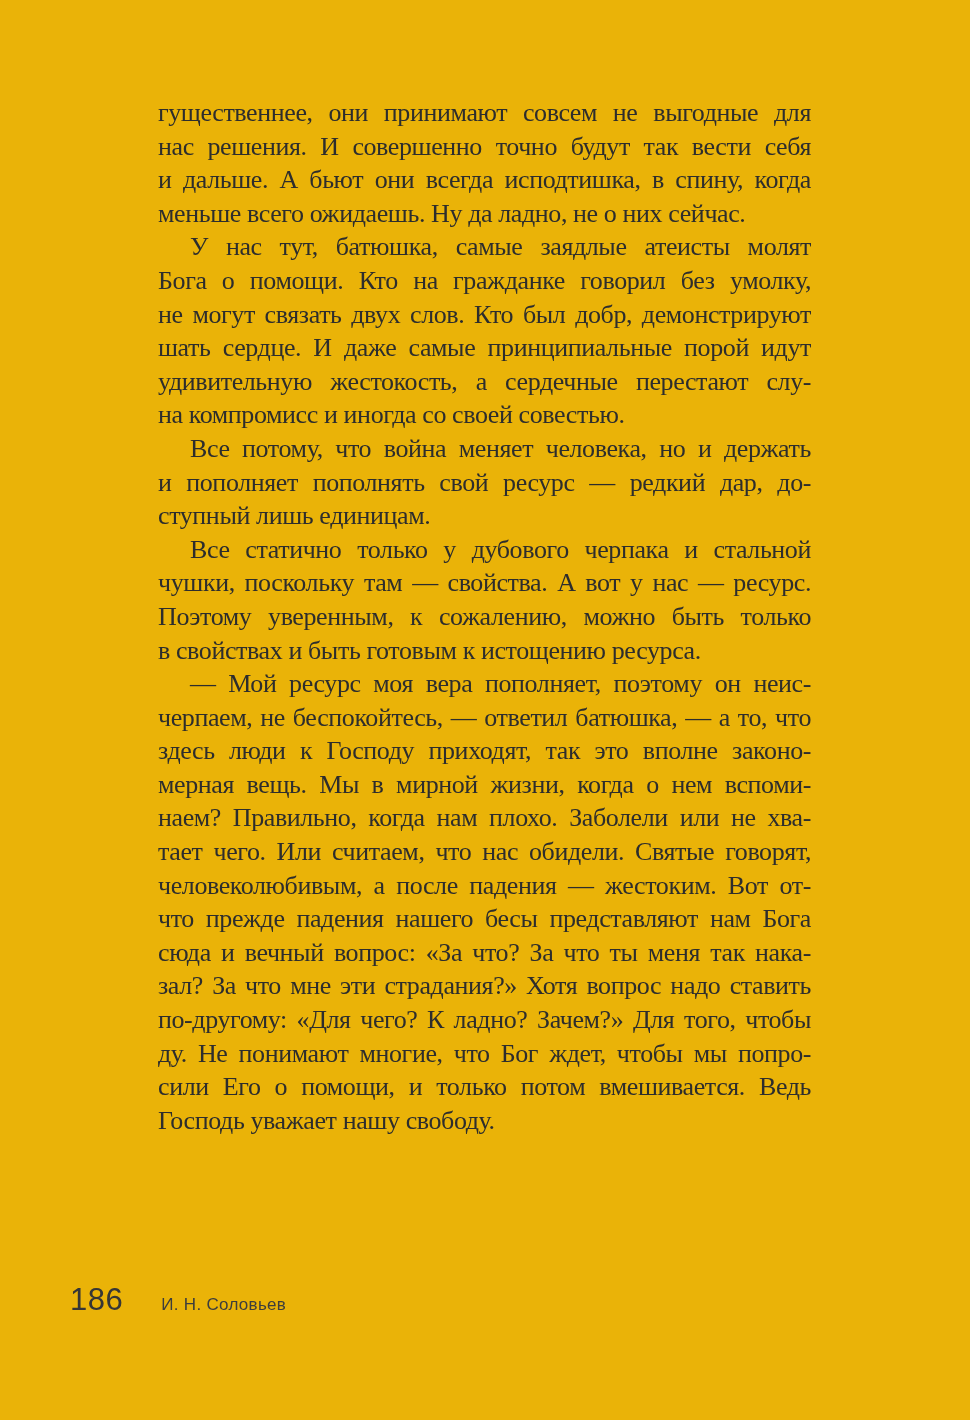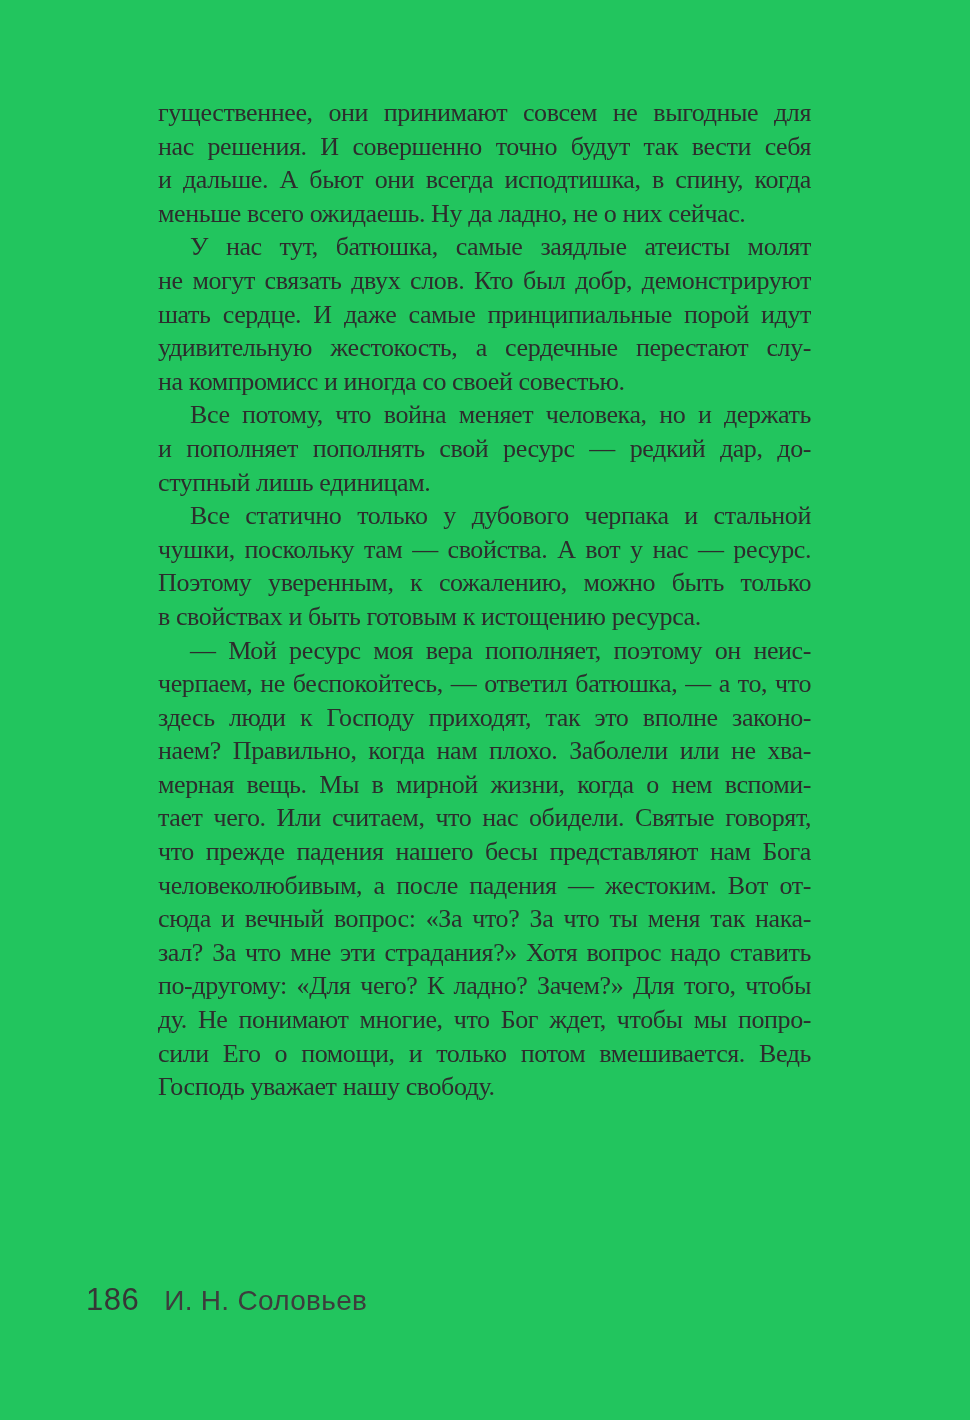--- a/index.html
+++ b/index.html
@@ -10,21 +10,21 @@
     width: 970px;
     height: 1420px;
     background: #ffffff;
     position: relative;
     font-family: "Liberation Serif", "DejaVu Serif", serif;
     overflow: hidden;
   }
   .page {
     position: absolute;
     inset: 0;
-    background: #22c55e;
+    background: #eab308;
   }
   .text-block {
     position: absolute;
     left: 158px;
     top: 96px;
     width: 653px;
     color: #2d2d2d;
     font-size: 26px;
     line-height: 33.6px;
     letter-spacing: -0.4px;
@@ -46,68 +46,68 @@
     left: 70px;
     top: 1282px;
     display: flex;
     align-items: baseline;
     font-family: "Liberation Sans", "DejaVu Sans", sans-serif;
   }
   .page-number {
     font-size: 31px;
     color: #363636;
     letter-spacing: 0.5px;
-    margin-left: 16px;
   }
   .author {
-    margin-left: 25px;
-    font-size: 28px;
+    margin-left: 38px;
+    font-size: 17px;
     color: #3d3d3d;
     letter-spacing: 0.3px;
   }
 </style>
 </head>
 <body>
 
 <div class="page">
 
   <div class="text-block">
       <div class="para">
         <div class="line">гущественнее, они принимают совсем не выгодные для</div>
         <div class="line">нас решения. И совершенно точно будут так вести себя</div>
         <div class="line">и дальше. А бьют они всегда исподтишка, в спину, когда</div>
         <div class="line flush-left">меньше всего ожидаешь. Ну да ладно, не о них сейчас.</div>
       </div>
       <div class="para indent">
         <div class="line">У нас тут, батюшка, самые заядлые атеисты молят</div>
+        <div class="line">Бога о помощи. Кто на гражданке говорил без умолку,</div>
         <div class="line">не могут связать двух слов. Кто был добр, демонстрируют</div>
         <div class="line">шать сердце. И даже самые принципиальные порой идут</div>
         <div class="line">удивительную жестокость, а сердечные перестают слу-</div>
         <div class="line flush-left">на компромисс и иногда со своей совестью.</div>
       </div>
       <div class="para indent">
         <div class="line">Все потому, что война меняет человека, но и держать</div>
         <div class="line">и пополняет пополнять свой ресурс — редкий дар, до-</div>
         <div class="line flush-left">ступный лишь единицам.</div>
       </div>
       <div class="para indent">
         <div class="line">Все статично только у дубового черпака и стальной</div>
         <div class="line">чушки, поскольку там — свойства. А вот у нас — ресурс.</div>
         <div class="line">Поэтому уверенным, к сожалению, можно быть только</div>
         <div class="line flush-left">в свойствах и быть готовым к истощению ресурса.</div>
       </div>
       <div class="para indent">
         <div class="line">— Мой ресурс моя вера пополняет, поэтому он неис-</div>
         <div class="line">черпаем, не беспокойтесь, — ответил батюшка, — а то, что</div>
         <div class="line">здесь люди к Господу приходят, так это вполне законо-</div>
+        <div class="line">мерная вещь. Мы в мирной жизни, когда о нем вспоми-</div>
         <div class="line">наем? Правильно, когда нам плохо. Заболели или не хва-</div>
-        <div class="line">мерная вещь. Мы в мирной жизни, когда о нем вспоми-</div>
         <div class="line">тает чего. Или считаем, что нас обидели. Святые говорят,</div>
+        <div class="line">человеколюбивым, а после падения — жестоким. Вот от-</div>
         <div class="line">что прежде падения нашего бесы представляют нам Бога</div>
-        <div class="line">человеколюбивым, а после падения — жестоким. Вот от-</div>
         <div class="line">сюда и вечный вопрос: «За что? За что ты меня так нака-</div>
         <div class="line">зал? За что мне эти страдания?» Хотя вопрос надо ставить</div>
         <div class="line">по-другому: «Для чего? К ладно? Зачем?» Для того, чтобы</div>
         <div class="line">ду. Не понимают многие, что Бог ждет, чтобы мы попро-</div>
         <div class="line">сили Его о помощи, и только потом вмешивается. Ведь</div>
         <div class="line flush-left">Господь уважает нашу свободу.</div>
       </div>
     </div>
 
   <div class="footer">

